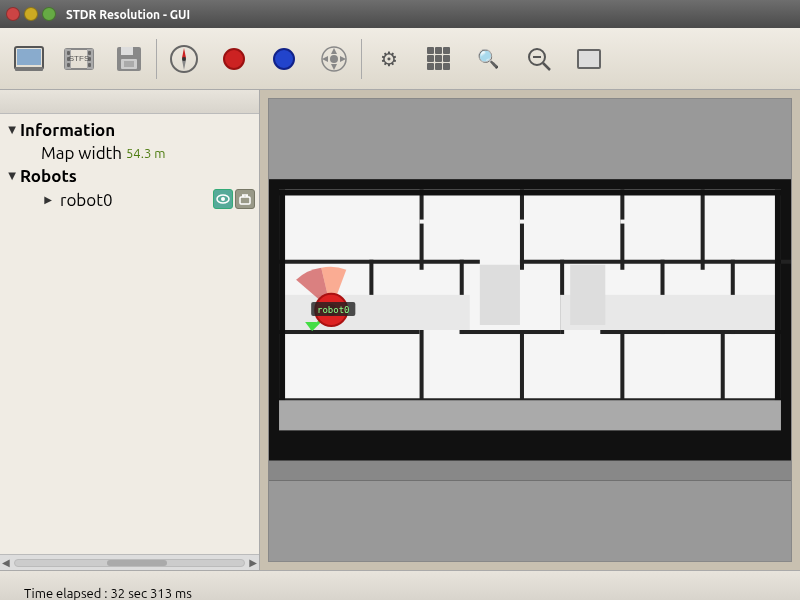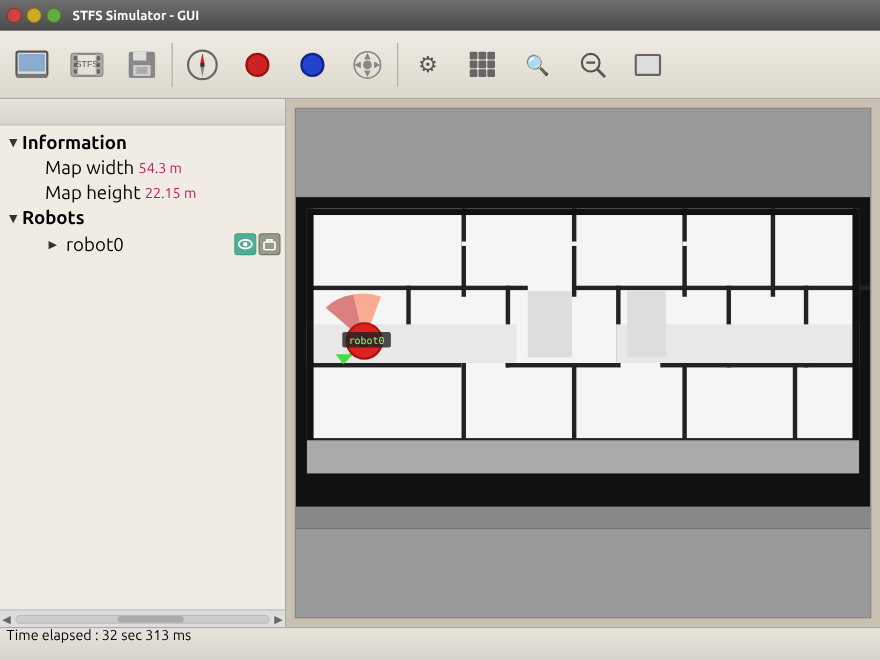--- a/index.html
+++ b/index.html
@@ -174,21 +174,21 @@
       color: #000;
       font-weight: normal;
     }
 
     .tree-label-bold {
       font-weight: bold;
     }
 
     .tree-value {
       margin-left: 4px;
-      color: #be185d;
+      color: #4d7c0f;
     }
 
     .tree-indent {
       margin-left: 37px;
     }
 
     
     .robot-row {
       display: flex;
       align-items: center;
@@ -277,42 +277,42 @@
       margin: 8px;
       border: 1px solid #888;
     }
 
     
     .status-bar {
       height: 30px;
       background: linear-gradient(to bottom, #e8e4dc, #d8d4cc);
       border-top: 1px solid #aaa;
       display: flex;
-      align-items: flex-start;
-      padding: 0 6px;
+      align-items: flex-end;
+      padding: 0 24px;
       font-size: 13px;
       color: #000;
     }
 
     
     .map-svg {
       width: 100%;
       height: 100%;
     }
   </style>
 </head>
 <body>
 
 <div class="title-bar">
   <div class="window-controls">
     <div class="wc-btn wc-close"></div>
     <div class="wc-btn wc-min"></div>
     <div class="wc-btn wc-max"></div>
   </div>
-  <span class="title-text">STFS Simulator - GUI</span>
+  <span class="title-text">STDR Resolution - GUI</span>
 </div>
 
 <div class="toolbar">
 
   <button class="toolbar-btn">
     <svg width="32" height="28" viewBox="0 0 32 28">
       <rect x="2" y="2" width="28" height="22" rx="2" fill="none" stroke="#555" stroke-width="2"></rect>
       <rect x="4" y="4" width="24" height="16" fill="#89abcd"></rect>
       <rect x="2" y="22" width="28" height="4" rx="1" fill="#777"></rect>
     </svg>
@@ -418,24 +418,20 @@
 
       <div class="tree-node">
         <span class="tree-expand">▼</span>
         <span class="tree-label tree-label-bold">Information</span>
       </div>
 
       <div class="tree-indent">
         <div class="tree-node">
           <span class="tree-label">Map width</span>
           <span class="tree-value">54.3 m</span>
-        </div>
-        <div class="tree-node">
-          <span class="tree-label">Map height</span>
-          <span class="tree-value">22.15 m</span>
         </div>
       </div>
 
       <div class="tree-node">
         <span class="tree-expand">▼</span>
         <span class="tree-label tree-label-bold">Robots</span>
       </div>
 
       <div class="robot-row">
         <div style="display:flex; align-items:center; gap:4px;">

